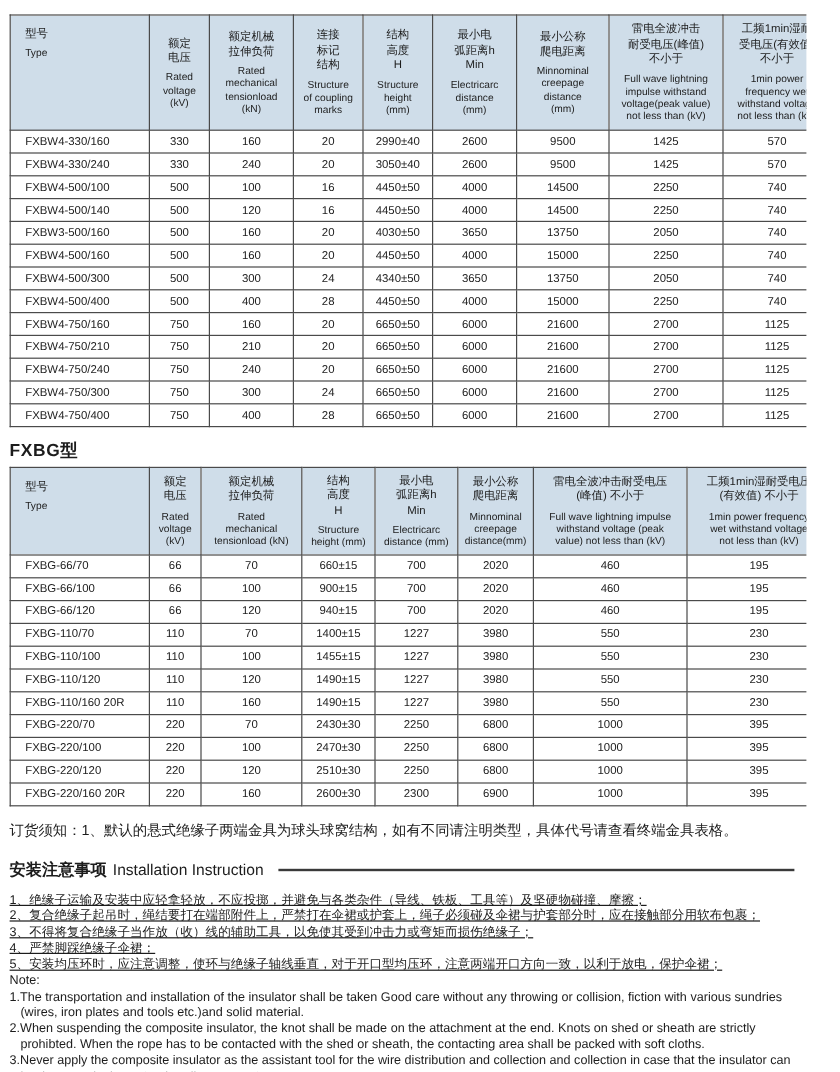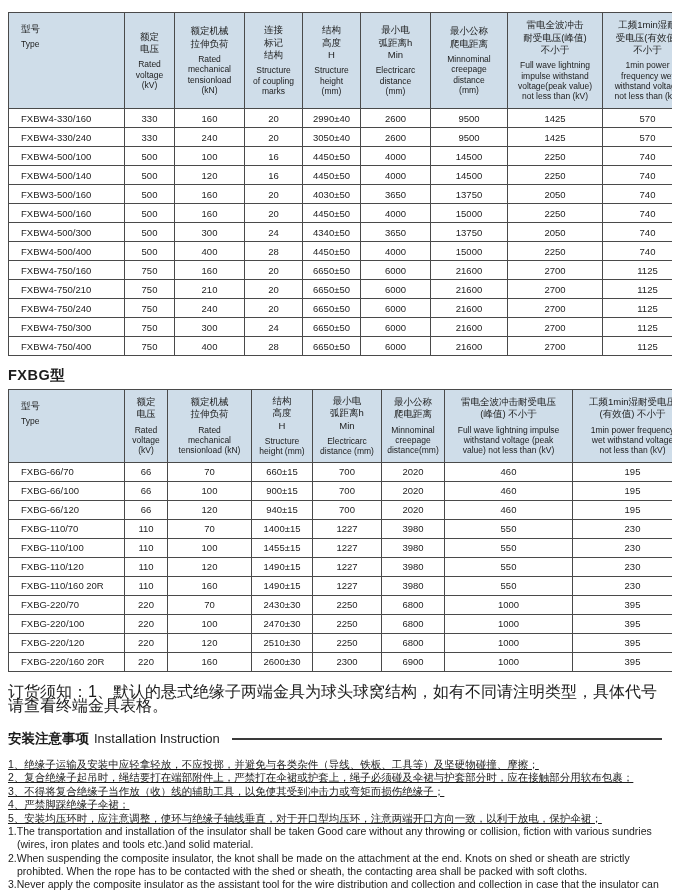--- a/index.html
+++ b/index.html
@@ -64,21 +64,21 @@
   .t1 thead tr { height: 96px; }
   .t2 thead tr { height: 72px; }
 
   .section-title {
     font-size: 14.5px;
     font-weight: bold;
     margin: 10px 0 4px 0;
     letter-spacing: 0.5px;
   }
   .order-note {
-    font-size: 16px;
+    font-size: 12px;
     margin: 13px 0 0 0;
     line-height: 14px;
   }
   .install-heading {
     display: flex;
     align-items: center;
     margin-top: 17px;
     white-space: nowrap;
     justify-content: flex-end;
   }
@@ -548,20 +548,21 @@
   </div>
 
   <div class="notes-cn" id="cn-notes">
       <p class="note-line">1、绝缘子运输及安装中应轻拿轻放，不应投掷，并避免与各类杂件（导线、铁板、工具等）及坚硬物碰撞、摩擦；</p>
       <p class="note-line">2、复合绝缘子起吊时，绳结要打在端部附件上，严禁打在伞裙或护套上，绳子必须碰及伞裙与护套部分时，应在接触部分用软布包裹；</p>
       <p class="note-line">3、不得将复合绝缘子当作放（收）线的辅助工具，以免使其受到冲击力或弯矩而损伤绝缘子；</p>
       <p class="note-line">4、严禁脚踩绝缘子伞裙；</p>
       <p class="note-line">5、安装均压环时，应注意调整，使环与绝缘子轴线垂直，对于开口型均压环，注意两端开口方向一致，以利于放电，保护伞裙；</p>
     </div>
 
+  <div class="note-label">Note:</div>
 
   <div class="notes-en" id="en-notes">
       <p class="note-line">1.The transportation and installation of the insulator shall be taken Good care without any throwing or collision, fiction with various sundries (wires, iron plates and tools etc.)and solid material.</p>
       <p class="note-line">2.When suspending the composite insulator, the knot shall be made on the attachment at the end. Knots on shed or sheath are strictly prohibted. When the rope has to be contacted with the shed or sheath, the contacting area shall be packed with soft cloths.</p>
       <p class="note-line">3.Never apply the composite insulator as the assistant tool for the wire distribution and collection and collection in case that the insulator can be damages by impact or bending moment.</p>
     </div>
 
 </div>
 
 </body></html>

